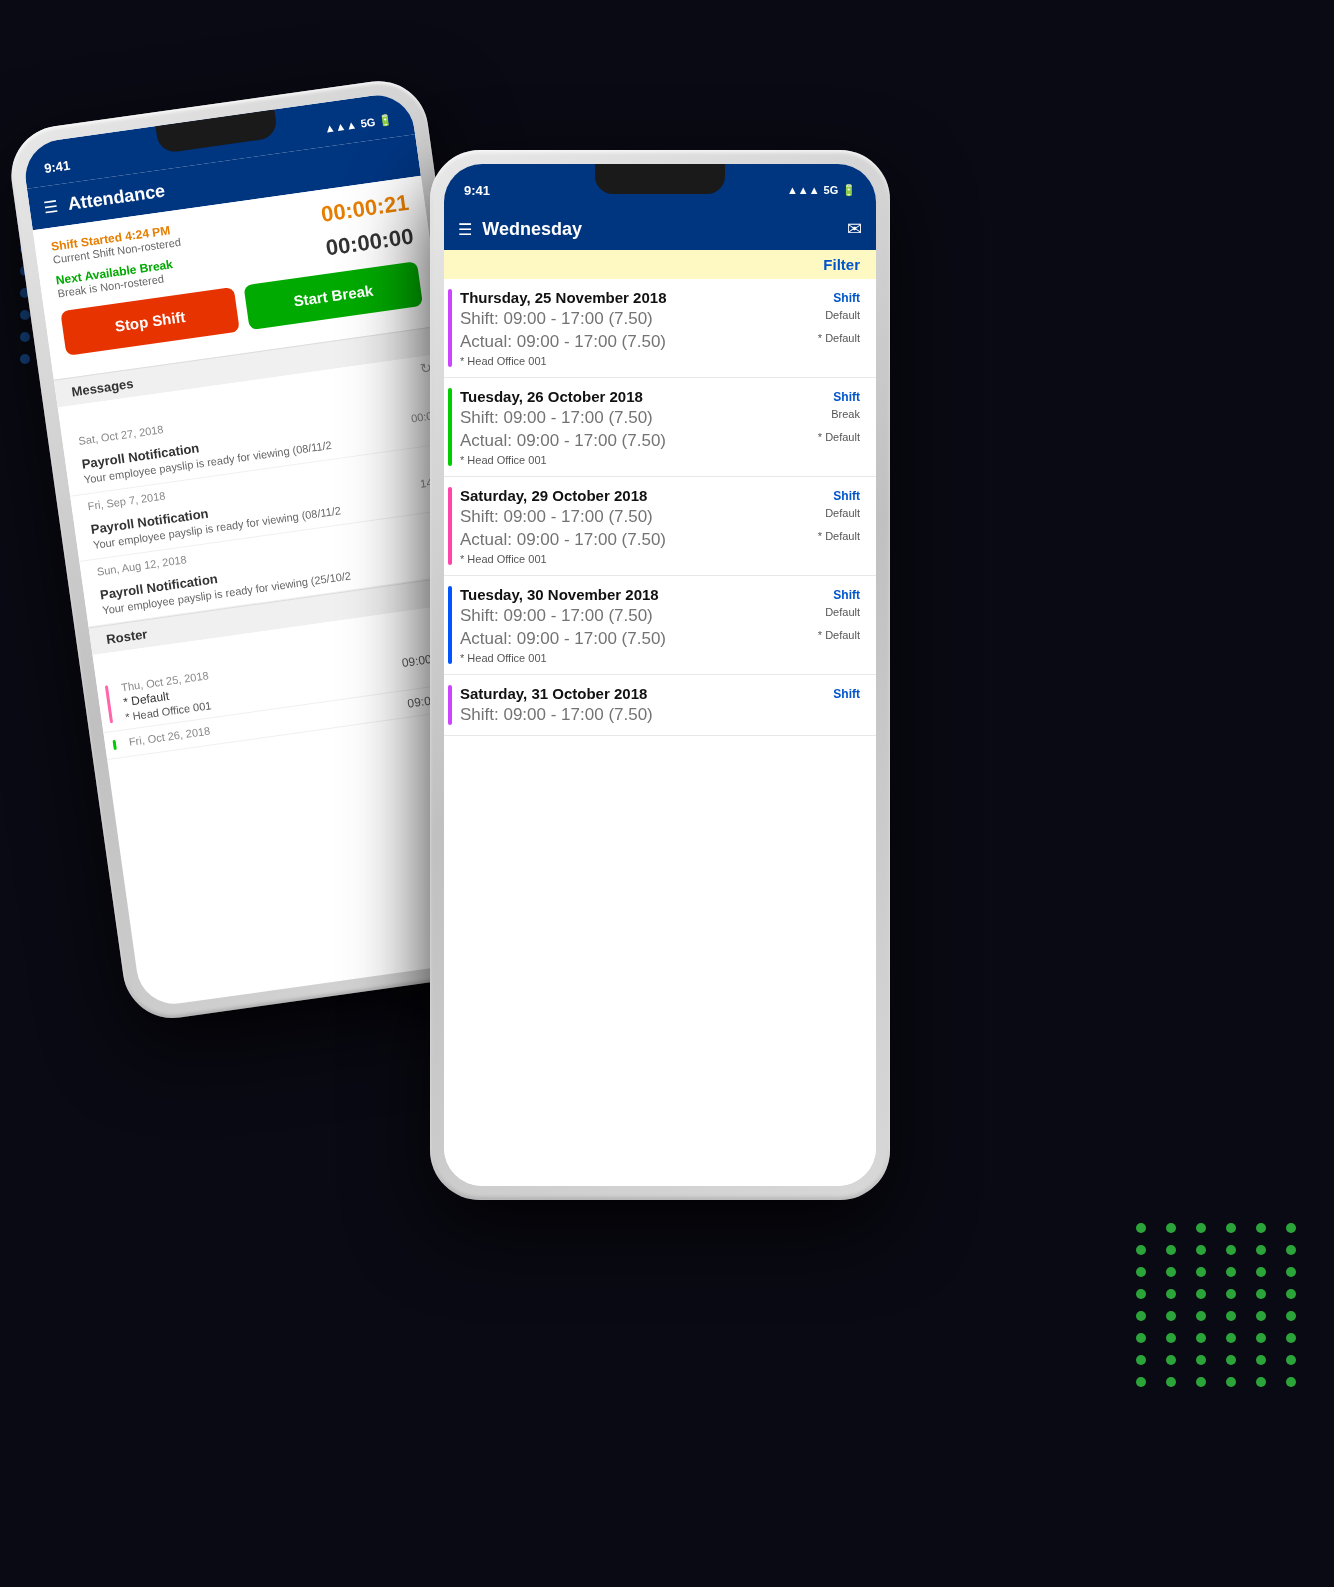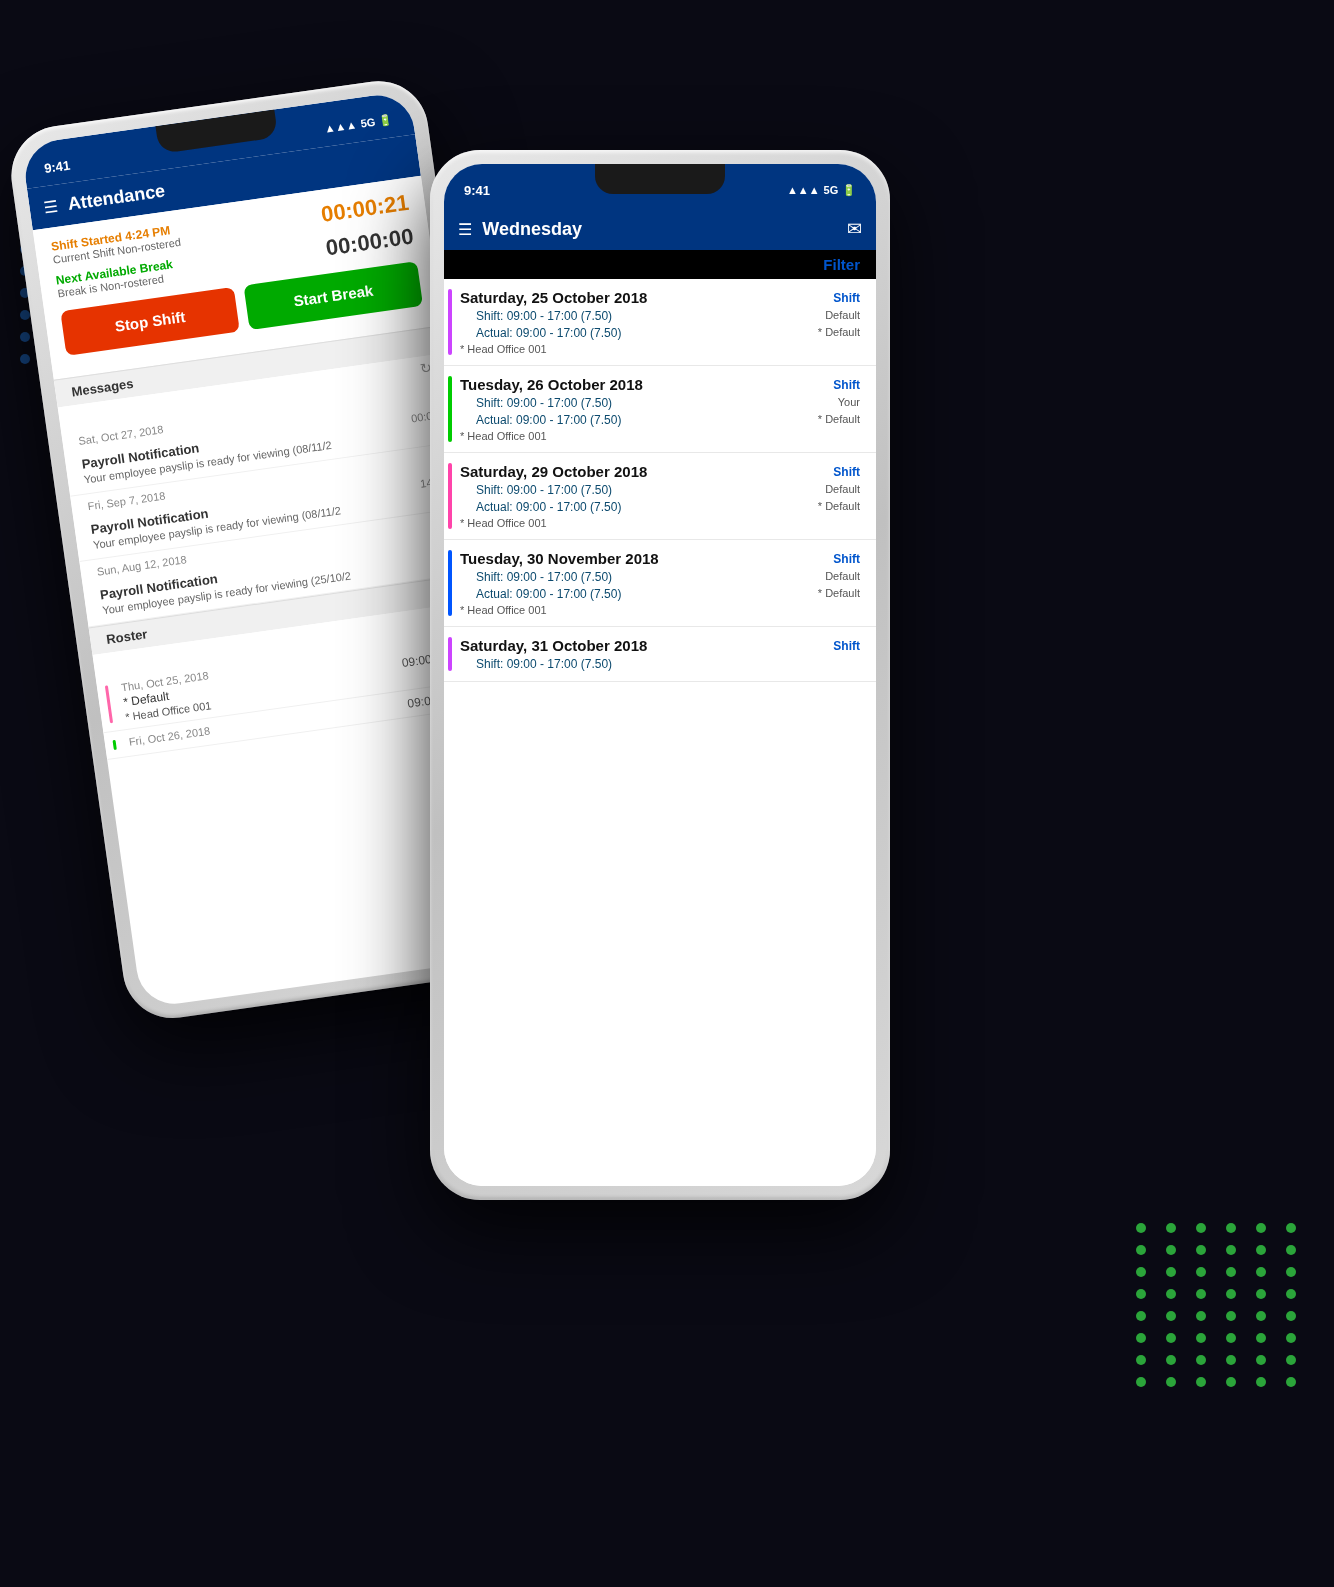--- a/index.html
+++ b/index.html
@@ -287,21 +287,21 @@
     .timesheets-content {
       background: #fff;
       overflow-y: auto;
       height: calc(100% - 86px);
     }
 
     .filter-bar {
       display: flex;
       justify-content: flex-end;
       padding: 6px 16px;
-      background: #000000;
+      background: #fef9c3;
     }
     .filter-btn {
       color: #0055cc;
       font-size: 15px;
       font-weight: 600;
       background: none;
       border: none;
       cursor: pointer;
     }
 
@@ -332,21 +332,21 @@
     }
     .day-title { font-size: 15px; font-weight: 700; color: #111; }
     .day-shift-label { font-size: 12px; color: #0055cc; font-weight: 600; }
 
     .day-row {
       display: flex;
       justify-content: space-between;
       padding-right: 16px;
       margin-top: 3px;
     }
-    .day-info { font-size: 12px; color: #0c4a6e; margin-left: 16px; }
+    .day-info { font-size: 17px; color: #737373; }
     .day-tag { font-size: 11px; color: #555; }
 
     .day-location { font-size: 11px; color: #555; margin-top: 3px; }
   </style>
 </head>
 <body>
 
 <div class="dots-blue">
 
 <div class="dot"></div>
@@ -574,42 +574,42 @@
           </span>
         </div>
 
         <div class="timesheets-content">
           <div class="filter-bar">
             <button class="filter-btn">Filter</button>
           </div>
 
           <div class="timesheet-day purple">
             <div class="day-header">
-              <span class="day-title">Saturday, 25 October 2018</span>
+              <span class="day-title">Thursday, 25 November 2018</span>
               <span class="day-shift-label">Shift</span>
             </div>
             <div class="day-row">
               <span class="day-info">Shift: 09:00 - 17:00 (7.50)</span>
               <span class="day-tag">Default</span>
             </div>
             <div class="day-row">
               <span class="day-info">Actual: 09:00 - 17:00 (7.50)</span>
               <span class="day-tag">* Default</span>
             </div>
             <div class="day-location">* Head Office 001</div>
           </div>
 
           <div class="timesheet-day green">
             <div class="day-header">
               <span class="day-title">Tuesday, 26 October 2018</span>
               <span class="day-shift-label">Shift</span>
             </div>
             <div class="day-row">
               <span class="day-info">Shift: 09:00 - 17:00 (7.50)</span>
-              <span class="day-tag">Your</span>
+              <span class="day-tag">Break</span>
             </div>
             <div class="day-row">
               <span class="day-info">Actual: 09:00 - 17:00 (7.50)</span>
               <span class="day-tag">* Default</span>
             </div>
             <div class="day-location">* Head Office 001</div>
           </div>
 
           <div class="timesheet-day pink">
             <div class="day-header">

